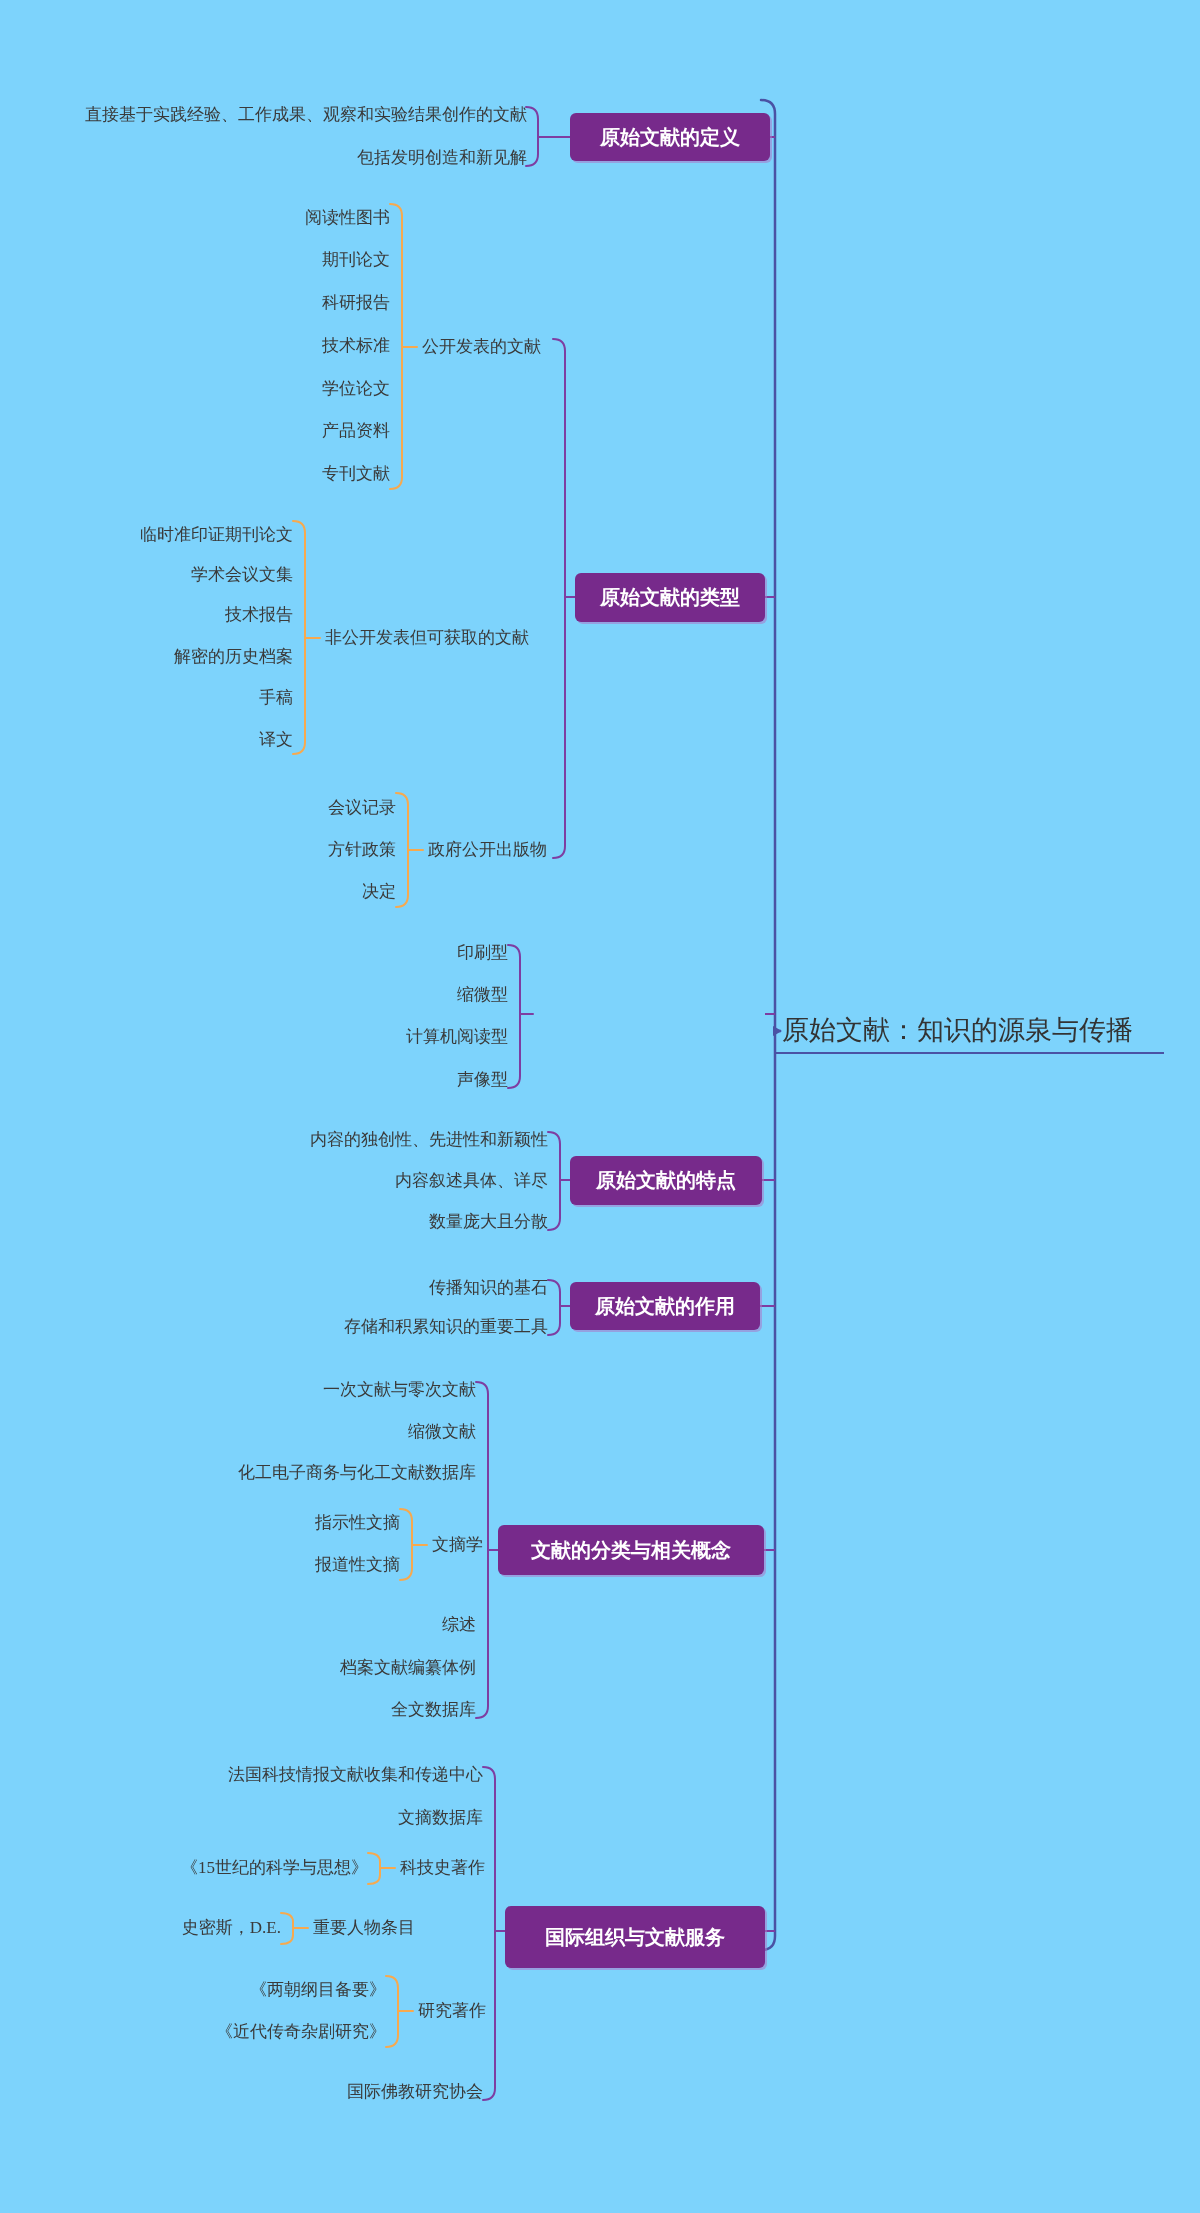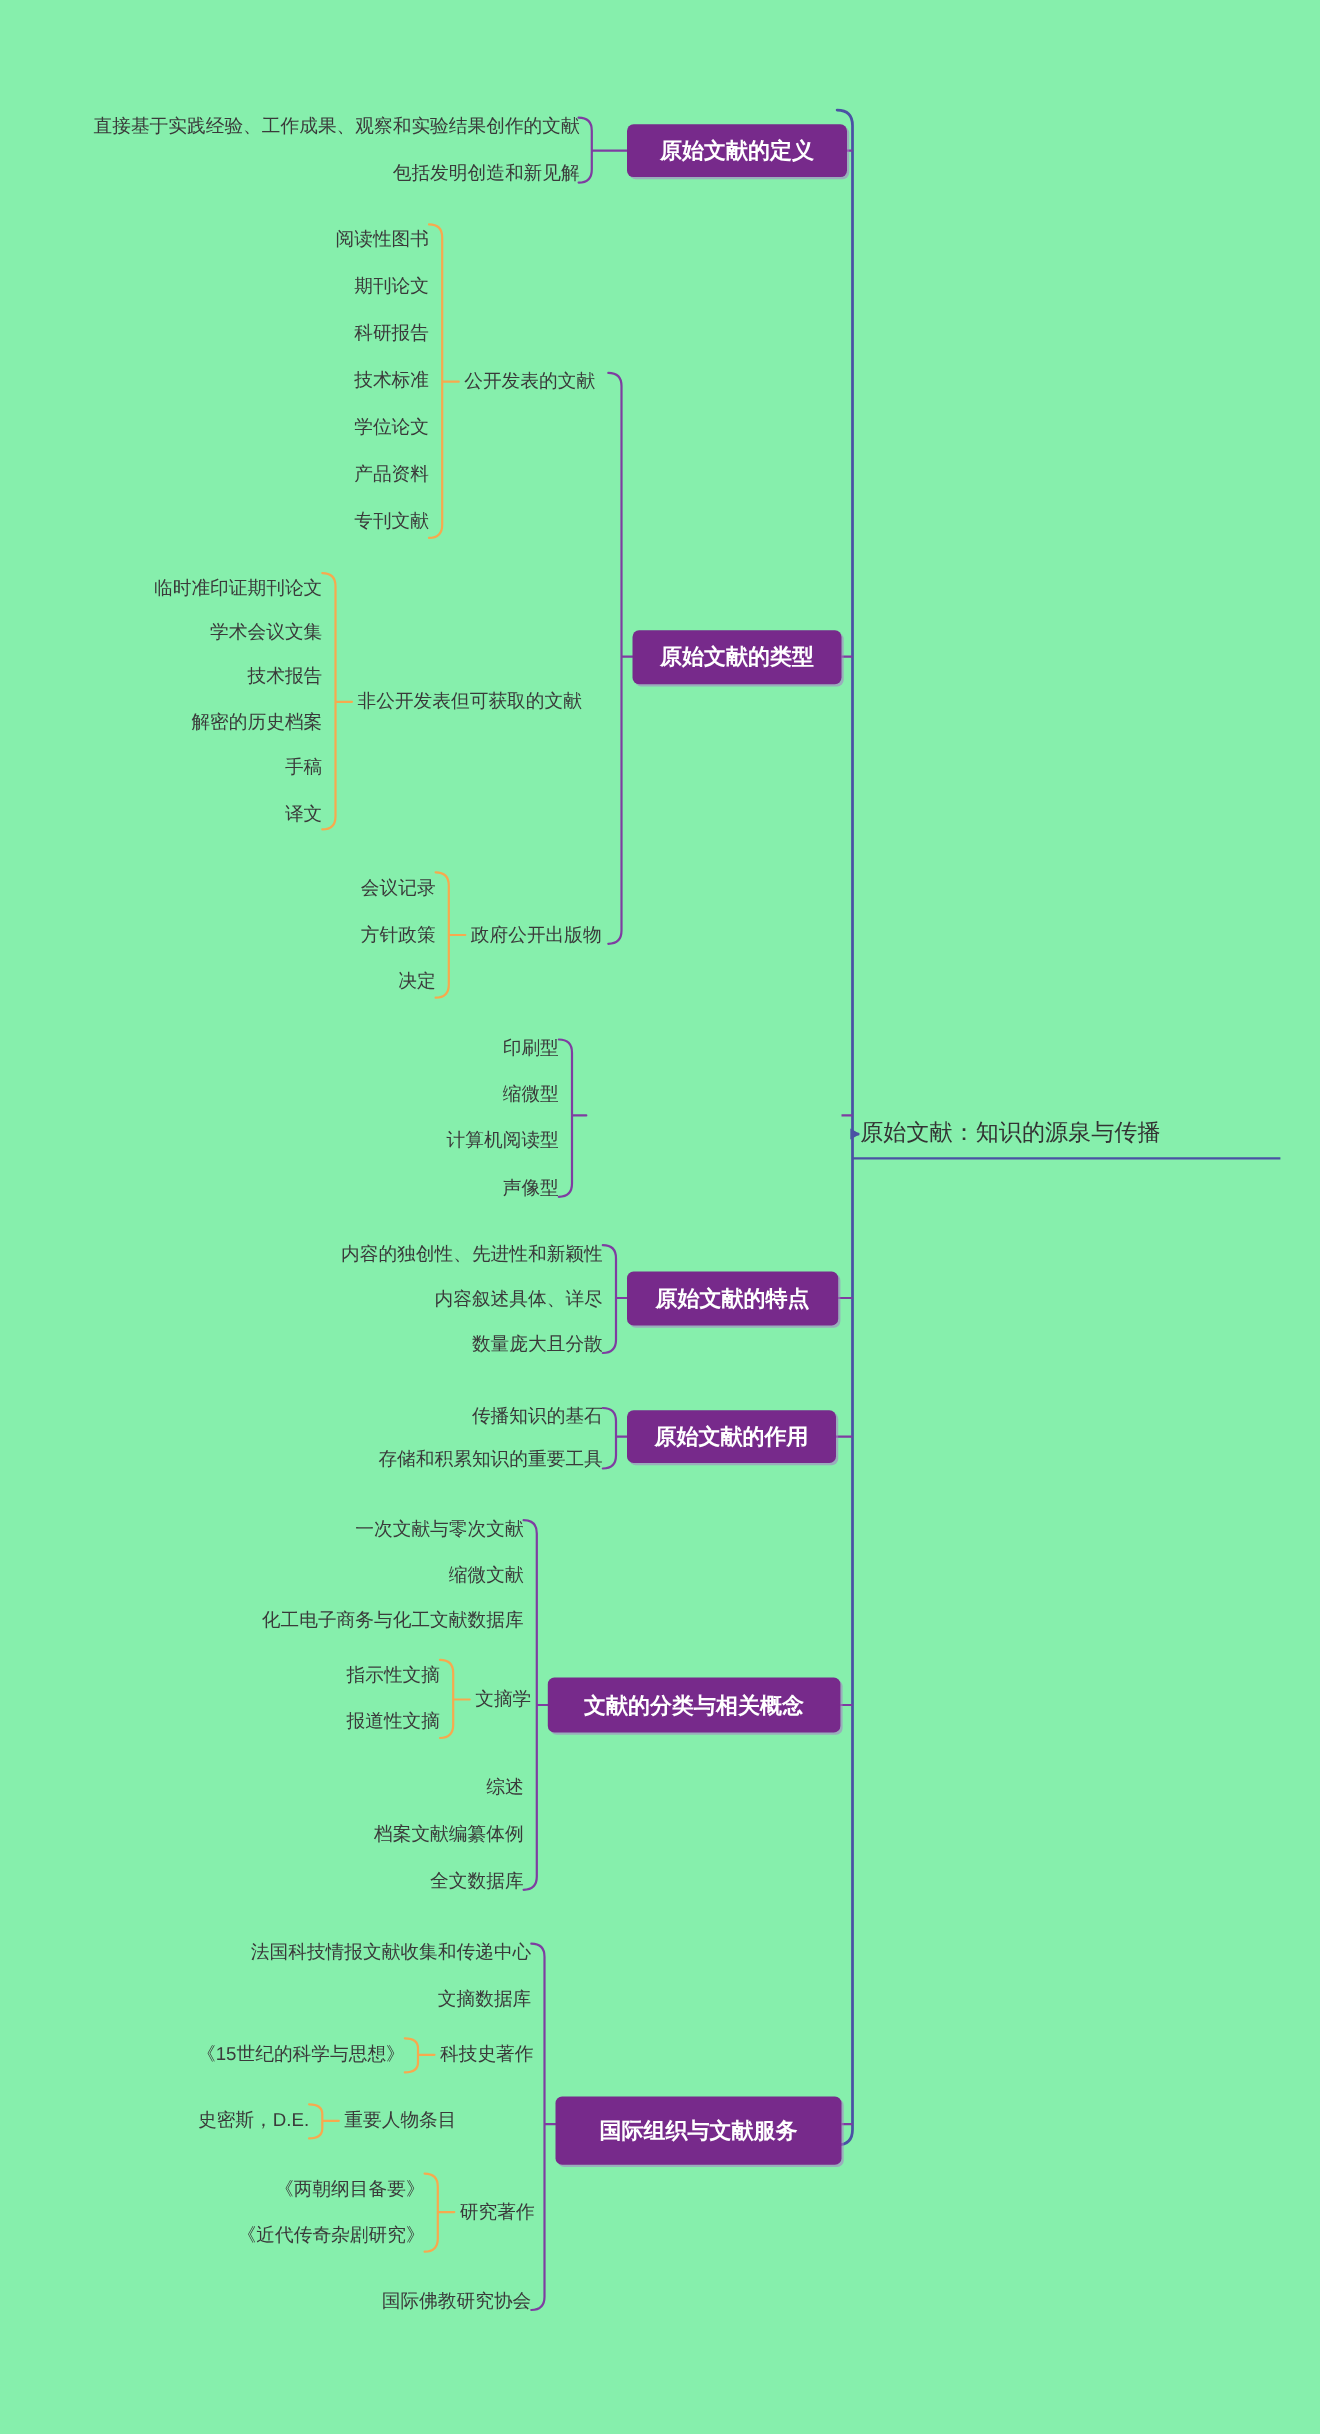--- a/index.html
+++ b/index.html
@@ -1,36 +1,36 @@
 <!DOCTYPE html>
 <html><head>
 <meta charset="utf-8">
 <style>
   html,body{margin:0;padding:0;background:#ffffff;}
   .canvas{
-    position:relative;width:1200px;height:2213px;background:#86efac;
-    font-family:Liberation Sans, sans-serif;overflow:hidden;
+    position:relative;width:1200px;height:2213px;background:#7dd3fc;
+    font-family:Liberation Serif, serif;overflow:hidden;
   }
   .lines{position:absolute;left:0;top:0;}
   .leaf{
     position:absolute;white-space:nowrap;font-size:17px;line-height:24px;
     color:#3a3a3a;
   }
   .label{
     position:absolute;white-space:nowrap;font-size:17px;line-height:24px;
     color:#3a3a3a;
   }
   .node{
     position:absolute;display:flex;align-items:center;justify-content:center;
     background:#772a8b;color:#ffffff;font-size:20px;font-weight:bold;
     border-radius:6px;box-shadow:2px 2px 0 0 rgba(170,120,200,0.55);
     white-space:nowrap;
   }
   .root{
-    position:absolute;white-space:nowrap;font-size:21px;color:#333333;
+    position:absolute;white-space:nowrap;font-size:27px;color:#333333;
     line-height:28px;
   }
 </style>
 </head>
 <body>
 
 <div class="canvas">
 
   <svg class="lines" width="1200" height="2213" viewBox="0 0 1200 2213">
 

